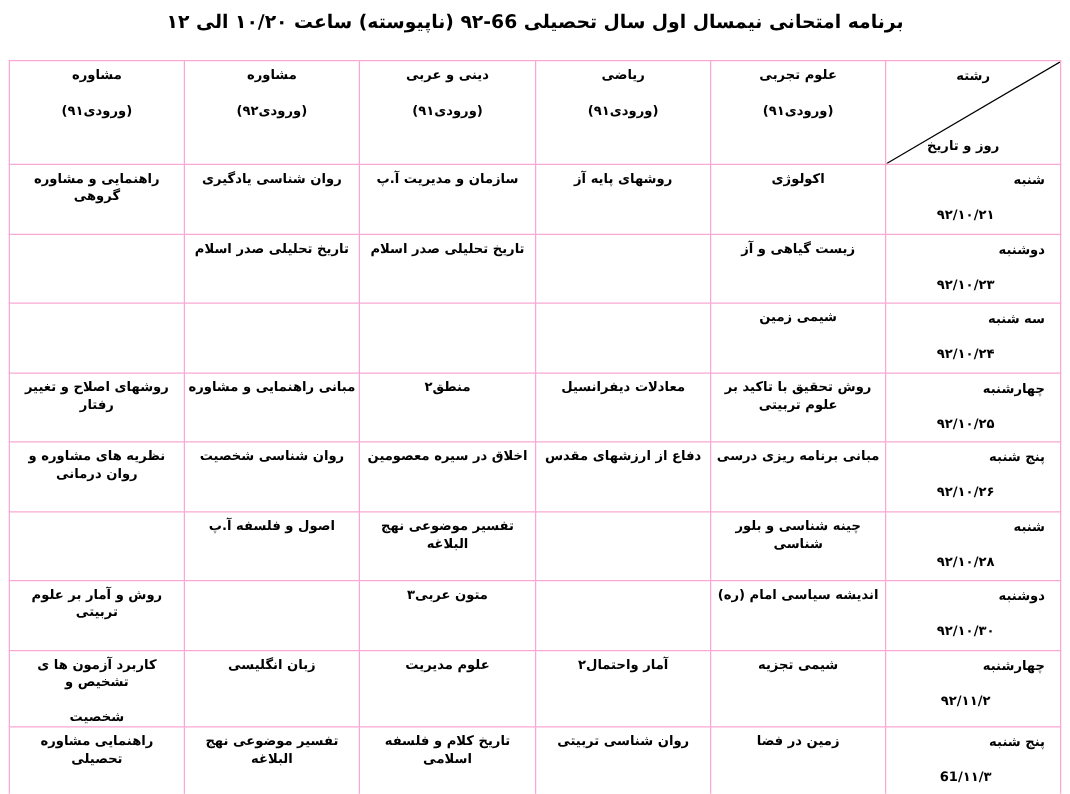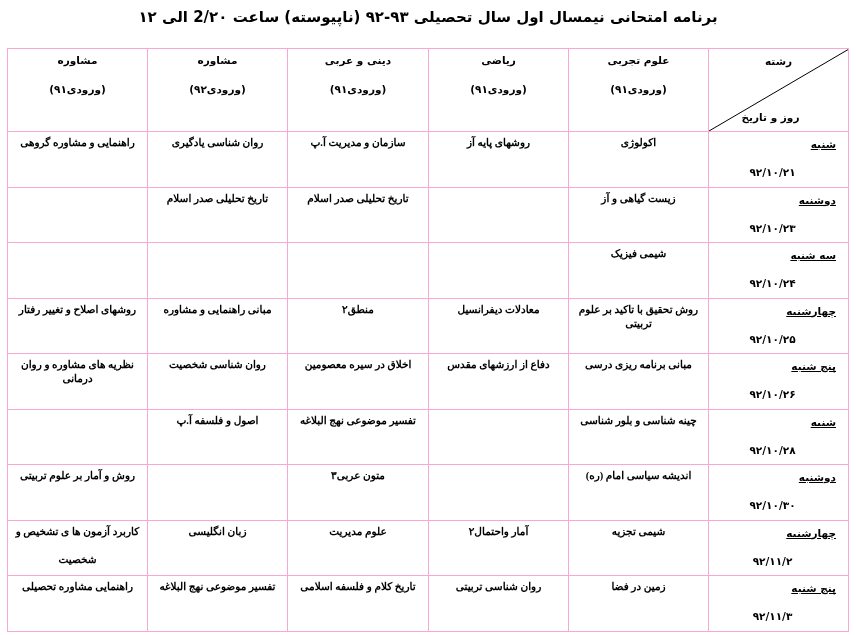--- a/index.html
+++ b/index.html
@@ -12,29 +12,29 @@
   table.sched td { border: 1px solid #f9a8d4; vertical-align: top; text-align: center;
                    font-size: 10.5px; font-weight: bold; padding: 0; overflow: hidden; }
   .hdr td { height: 82px; }
   .row td { height: 54.5px; }
   .cell-line { display: block; line-height: 14px; padding-top: 4px; white-space: nowrap; }
   .cell-line2 { display: block; line-height: 14px; padding-top: 15px; white-space: nowrap; }
   .corner { position: relative; }
   .corner svg { position: absolute; left: 0; top: 0; }
   .corner .top-label { position: absolute; top: 6px; left: 0; right: 0; }
   .corner .bottom-label { position: absolute; bottom: 8px; left: 0; right: 16px; text-align: center; }
-  .day { display: block; text-align: right; padding-right: 12px; padding-top: 5px; line-height: 14px; text-decoration: underline; }
+  .day { display: block; text-align: right; padding-right: 12px; padding-top: 5px; line-height: 14px; }
   .date { display: block; text-align: center; padding-right: 12px; padding-top: 14px; line-height: 14px; }
-  .subj-wrap { display: block; line-height: 14px; padding-top: 4px; padding-left: 2px; padding-right: 2px; white-space: normal; font-family: Liberation Serif, serif; }
+  .subj-wrap { display: block; line-height: 14px; padding-top: 4px; padding-left: 2px; padding-right: 2px; white-space: normal; }
   .subj-wrap .l2 { display: block; padding-top: 14px; }
 </style>
 </head>
 <body>
 
-<div class="title">برنامه امتحانی نیمسال اول سال تحصیلی ۹۳-۹۲ (ناپیوسته)  ساعت 2/۲۰ الی ۱۲</div>
+<div class="title">برنامه امتحانی نیمسال اول سال تحصیلی 66-۹۲ (ناپیوسته)  ساعت ۱۰/۲۰ الی ۱۲</div>
 
 <table class="sched">
   <colgroup>
     <col style="width:140px">
       <col style="width:140px">
       <col style="width:140px">
     <col style="width:141px">
       <col style="width:140px">
       <col style="width:140px">
   </colgroup>
@@ -109,21 +109,21 @@
         <td>
           <span class="subj-wrap"></span>
         </td>
       </tr>
       <tr class="row">
         <td>
           <span class="day">سه شنبه</span>
           <span class="date">۹۲/۱۰/۲۴</span>
         </td>
         <td>
-          <span class="subj-wrap">شیمی فیزیک</span>
+          <span class="subj-wrap">شیمی زمین</span>
         </td>
         <td>
           <span class="subj-wrap"></span>
         </td>
         <td>
           <span class="subj-wrap"></span>
         </td>
         <td>
           <span class="subj-wrap"></span>
         </td>
@@ -232,21 +232,21 @@
         <td>
           <span class="subj-wrap">زبان انگلیسی</span>
         </td>
         <td>
           <span class="subj-wrap">کاربرد آزمون ها ی تشخیص و<span class="l2">شخصیت</span></span>
         </td>
       </tr>
       <tr class="row">
         <td>
           <span class="day">پنج شنبه</span>
-          <span class="date">۹۲/۱۱/۳</span>
+          <span class="date">61/۱۱/۳</span>
         </td>
         <td>
           <span class="subj-wrap">زمین در فضا</span>
         </td>
         <td>
           <span class="subj-wrap">روان شناسی  تربیتی</span>
         </td>
         <td>
           <span class="subj-wrap">تاریخ کلام و فلسفه اسلامی</span>
         </td>

